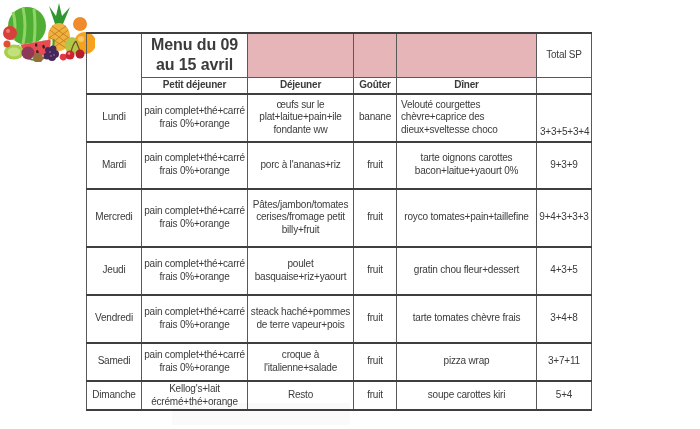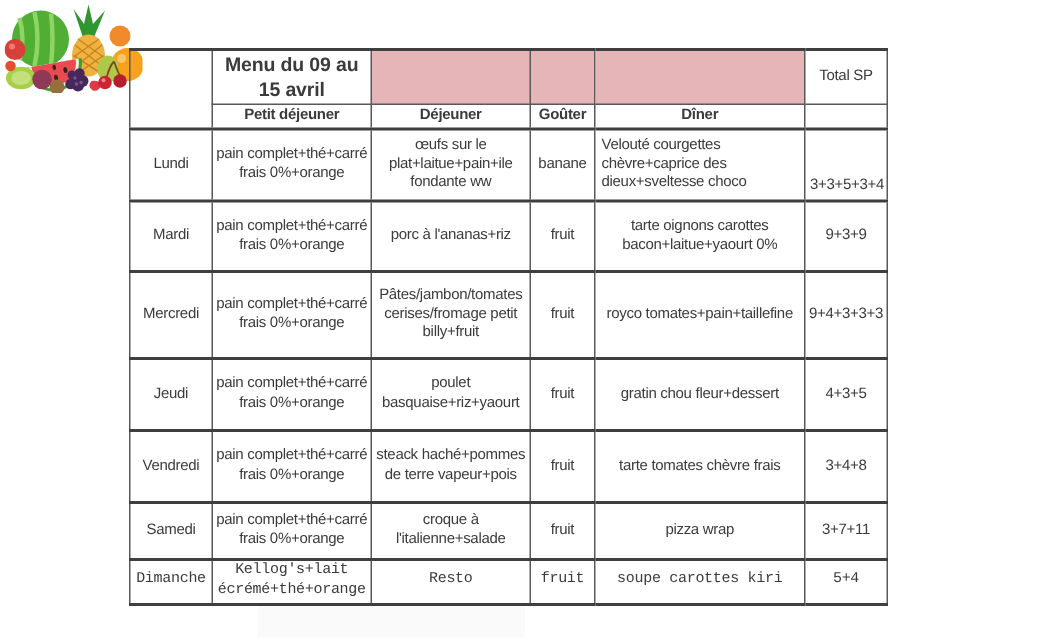--- a/index.html
+++ b/index.html
@@ -50,23 +50,23 @@
   .col-snack { width: 43px; }
   .col-din   { width: 140px; }
   .col-tot   { width: 55px; }
 
   .rh-h1 { height: 16px; }
   .rh-h2 { height: 13px; font-weight: bold; }
   .rh-50 { height: 48px; }
   .rh-49 { height: 47px; margin-left: 20px; }
   .rh-60 { height: 58px; }
   .rh-40 { height: 38px; }
-  .rh-33 { height: 19px; font-family: Liberation Mono, monospace; }
-
-  td.title-cell { font-weight: bold; font-size: 13px; letter-spacing: -0.1px; }
+  .rh-33 { height: 19px; }
+
+  td.title-cell { font-weight: bold; font-size: 16px; letter-spacing: -0.1px; }
   td.pink { background: #e6b5b8; }
   td.left-text { text-align: left; padding-left: 4px; }
   td.bl-text { text-align: left; vertical-align: bottom; padding: 0 0 2px 3px; }
 
   .watermark {
     position: absolute;
     left: 172px;
     top: 403px;
     width: 178px;
     height: 22px;

